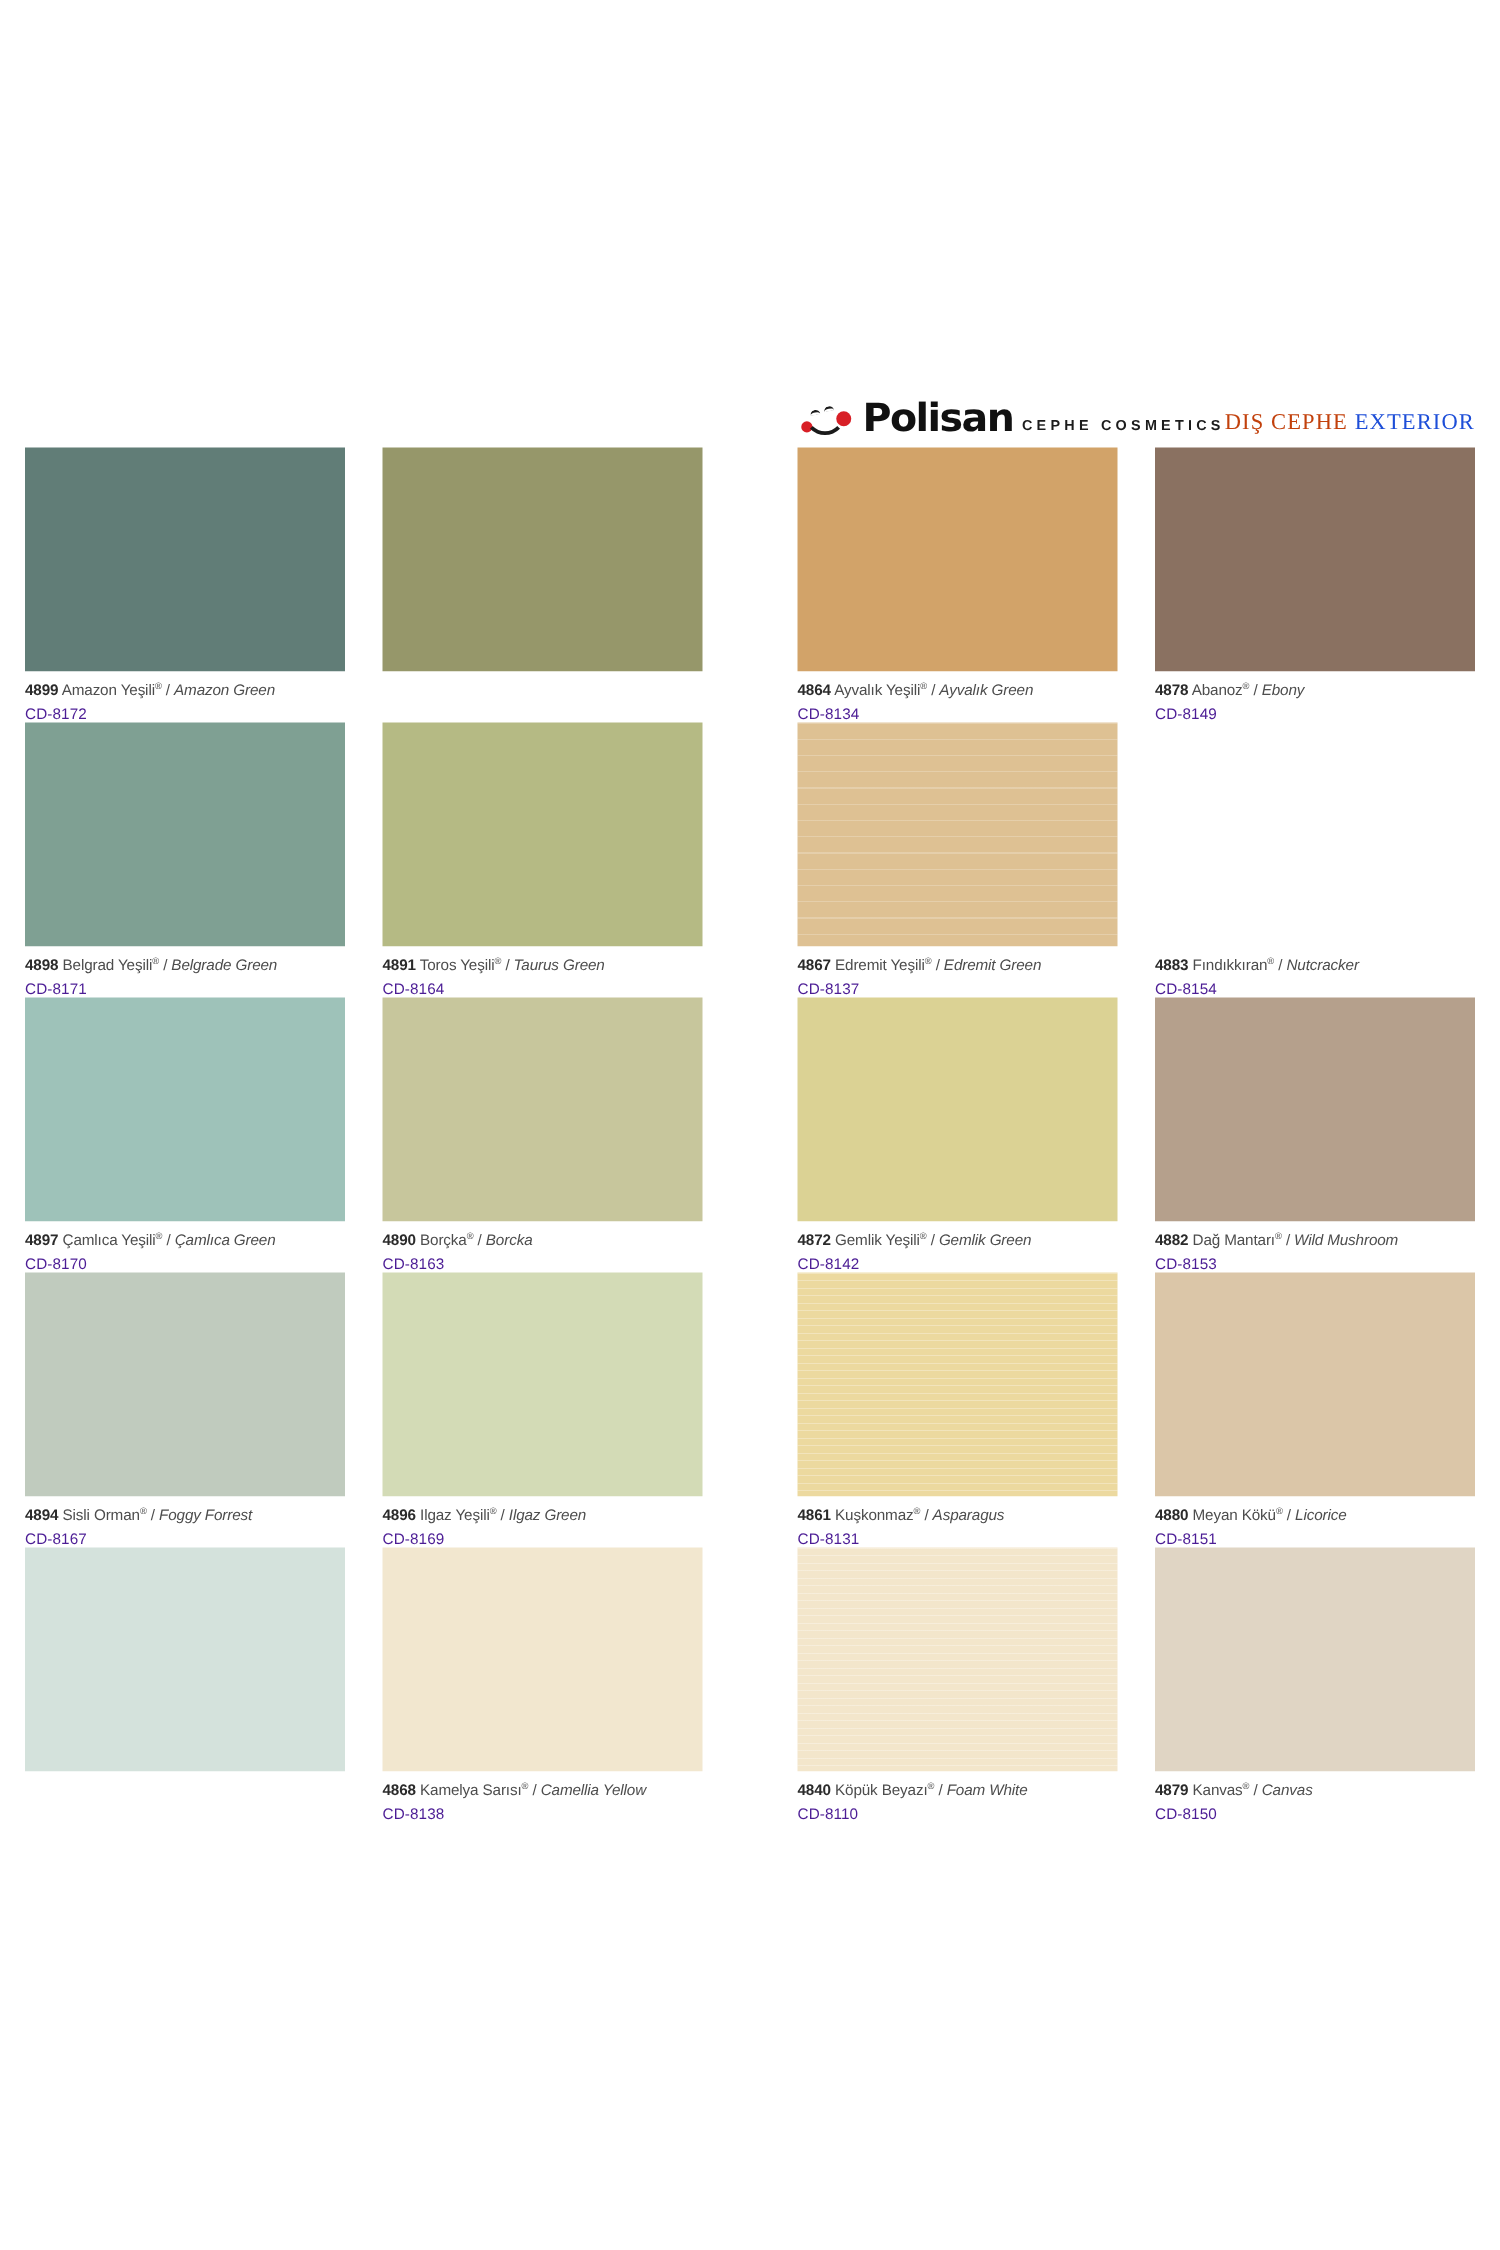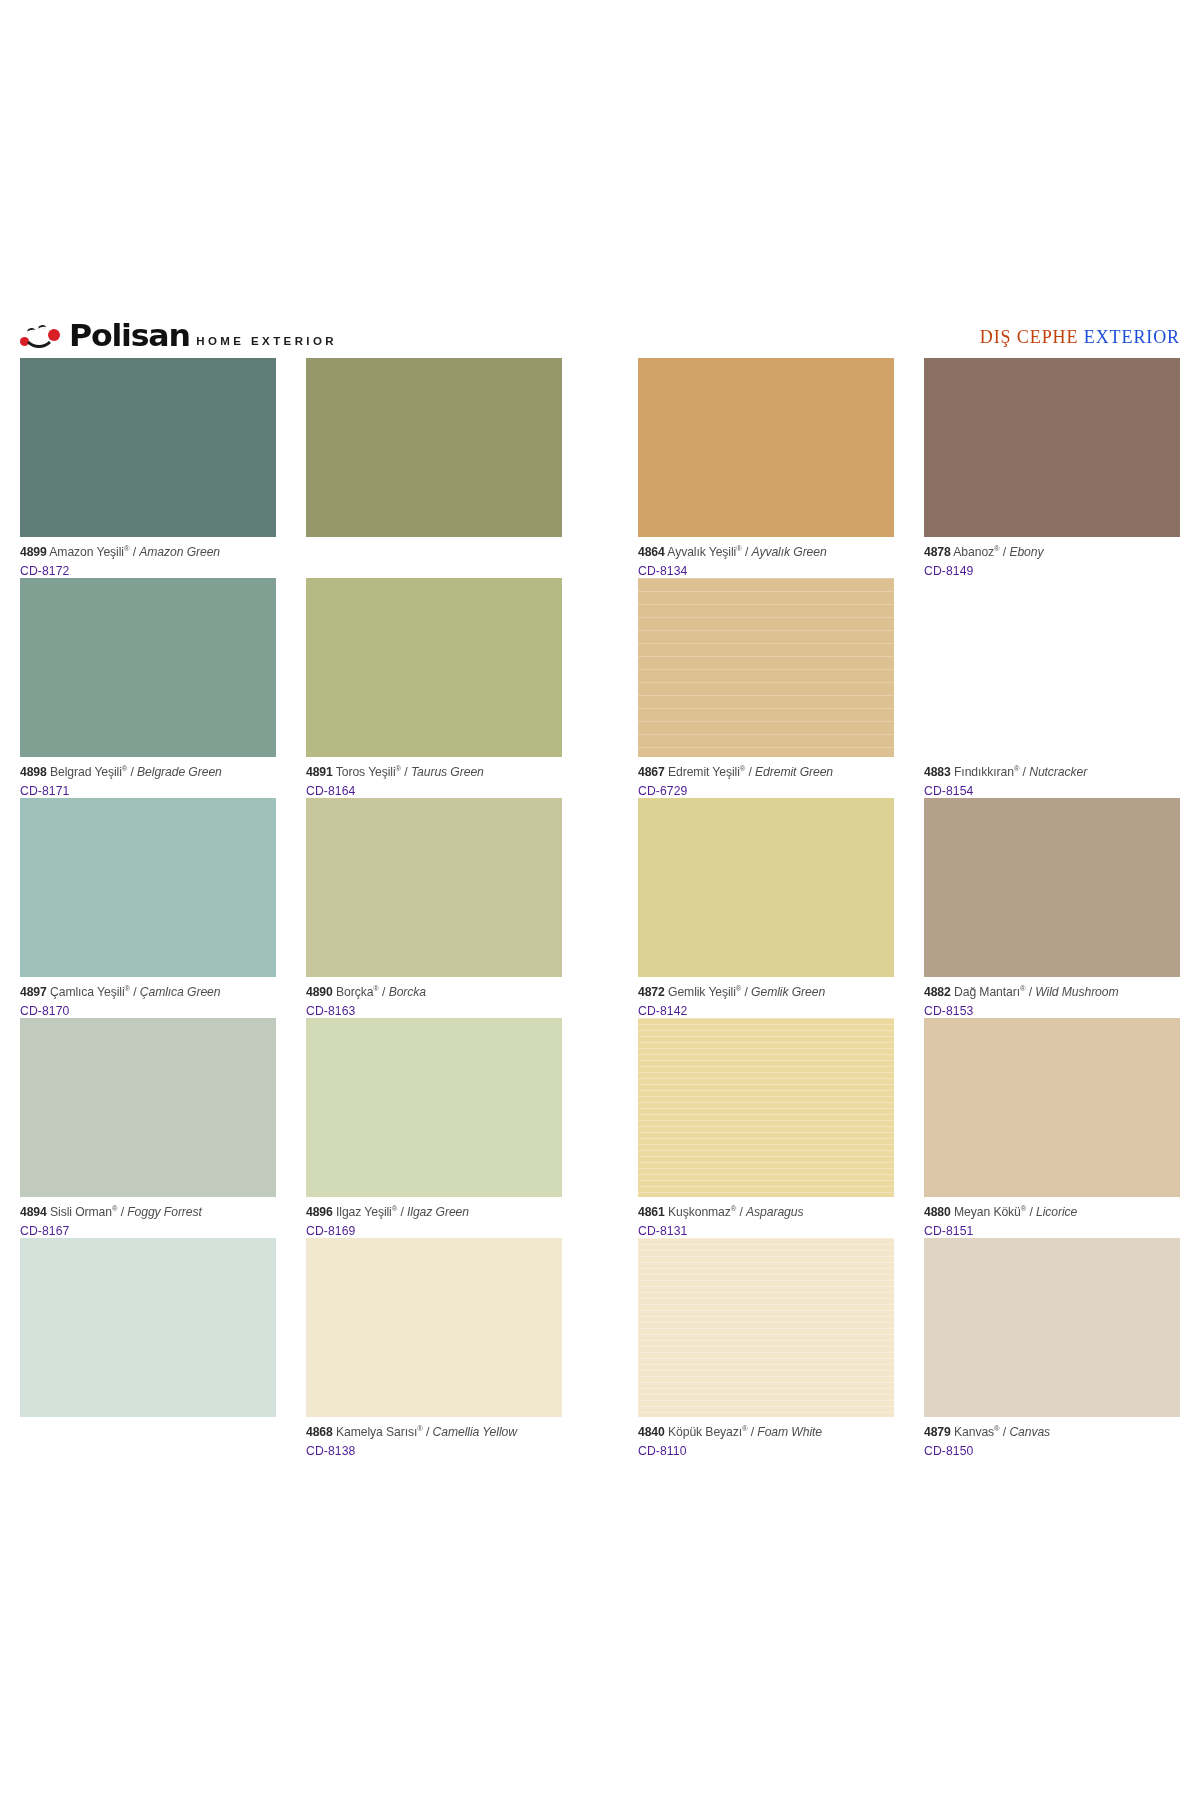--- a/index.html
+++ b/index.html
@@ -27,22 +27,21 @@
 
   
   .header {
     position: absolute;
     left: 20px;
     top: 316px;
     width: 1160px;
     height: 34px;
     display: flex;
     align-items: flex-end;
-    justify-content: space-between;
-    gap: 20px;
+    justify-content: flex-end;
   }
 
   .brand {
     display: flex;
     align-items: flex-end;
     gap: 9px;
   }
 
   .brand-mark {
     position: relative;
@@ -235,21 +234,21 @@
 
     <div class="brand">
       <div class="brand-mark">
         <div class="dot-l"></div>
         <div class="dot-r"></div>
         <div class="arc"></div>
         <div class="eye-a"></div>
         <div class="eye-b"></div>
       </div>
       <div class="brand-word">Polisan</div>
-      <div class="brand-sub">HOME EXTERIOR</div>
+      <div class="brand-sub">CEPHE COSMETICS</div>
     </div>
 
     <div class="section-title">
       <span class="t-dark">DIŞ CEPHE</span>
       <span class="t-light">EXTERIOR</span>
     </div>
 
   </div>
 
   <div class="grid">
@@ -303,21 +302,21 @@
               <div class="cap-line2">CD-8164</div>
             </div>
           </div>
         </div>
         <div class="gutter"></div>
         <div class="group">
           <div class="cell">
             <div class="swatch banded-wide" style="background: rgb(222, 193, 147);"></div>
             <div class="caption">
               <div class="cap-line1"><span class="code">4867</span> <span class="tr">Edremit Yeşili</span><span class="reg">®</span><span class="sep"> / </span><span class="en">Edremit Green</span></div>
-              <div class="cap-line2">CD-6729</div>
+              <div class="cap-line2">CD-8137</div>
             </div>
           </div>
           <div class="cell-gap"></div>
           <div class="cell">
             <div class="swatch"></div>
             <div class="caption">
               <div class="cap-line1"><span class="code">4883</span> <span class="tr">Fındıkkıran</span><span class="reg">®</span><span class="sep"> / </span><span class="en">Nutcracker</span></div>
               <div class="cap-line2">CD-8154</div>
             </div>
           </div>

